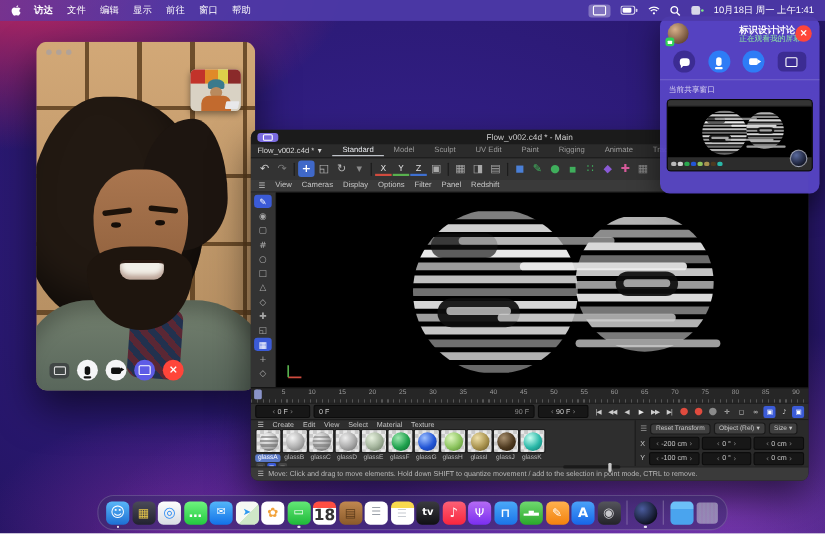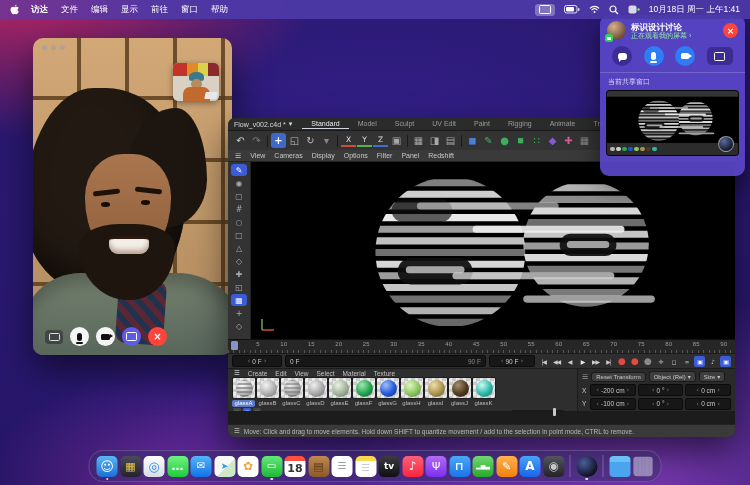--- a/index.html
+++ b/index.html
@@ -109,21 +109,21 @@
   .axis-label{width:6px;font-size:6.5px;color:#c8c8c8;}
   .coord-field{flex:1;}
   #c4d-gap{flex:1;background:#1c1c1c;}
   #statusbar{height:12px;background:#3a3a3a;display:flex;align-items:center;gap:4px;padding:0 6px;font-size:6.5px;color:#b8b8b8;flex:0 0 auto;border-top:1px solid #222;white-space:nowrap;overflow:hidden;}
   
   #share-panel{position:absolute;left:600px;top:15px;width:145px;height:161px;z-index:20;border-radius:9px;background:rgba(88,70,199,.93);color:#fff;display:flex;flex-direction:column;box-shadow:0 10px 26px rgba(0,0,0,.5);}
   #sp-header{display:flex;align-items:center;padding:6px 7px 4px;gap:5px;}
   #sp-avatar{width:19px;height:19px;border-radius:50%;background:radial-gradient(circle at 35% 30%,#d8b08a,#6a4a34 75%);position:relative;flex:0 0 auto;}
   #sp-avatar-badge{position:absolute;left:-2px;bottom:-2px;width:8px;height:8px;border-radius:2.5px;background:#2fd158;display:flex;align-items:center;justify-content:center;}
   #sp-avatar-badge i{width:4px;height:3px;background:#fff;border-radius:0.5px;display:block;}
-  #sp-titles{flex:1;min-width:0;}
+  #sp-titles{flex:1;min-width:0;margin-left:41px;}
   #sp-title{font-size:8.5px;font-weight:bold;line-height:10px;white-space:nowrap;}
   #sp-sub{font-size:7px;color:#8ee8a0;line-height:8px;white-space:nowrap;}
   #sp-close{width:15px;height:15px;border-radius:50%;background:#ff453a;display:flex;align-items:center;justify-content:center;font-size:9px;font-weight:bold;flex:0 0 auto;}
   #sp-btnrow{display:flex;align-items:center;justify-content:space-between;padding:2px 12px 6px;border-bottom:1px solid rgba(255,255,255,.18);}
   .spb{width:20px;height:20px;border-radius:50%;display:flex;align-items:center;justify-content:center;}
   .spb.dark{background:rgba(40,28,110,.55);}
   .spb.blue{background:#2e7cf6;}
   .spb.rect{width:26px;height:18px;border-radius:5px;background:rgba(40,28,110,.55);}
   .chat-shape{width:9px;height:7px;background:#fff;border-radius:3px;position:relative;}
   .chat-shape:after{content:"";position:absolute;left:1.5px;bottom:-2.5px;border-top:3px solid #fff;border-right:3.5px solid transparent;}
@@ -295,20 +295,26 @@
           <span class="cam-shape"></span>
         </div>
       <div class="ftb purple">
           <span class="disp-white"></span>
         </div>
       <div class="ftb red g">×</div>
     </div>
   </div>
 
   <div id="c4d" class="shadowed">
+    <div id="c4d-titlebar">
+      <span id="share-badge">
+          <span class="mini-display"></span>
+        </span>
+      <span id="c4d-title">Flow_v002.c4d * - Main</span>
+    </div>
     <div id="c4d-tabs">
       <span id="doc-tab">
           <span>Flow_v002.c4d *</span>
           <span class="g">▾</span>
         </span>
       <span style="display:flex;">
 
           <span class="layout-tab" style="color:#e8eaee;border-bottom:1px solid #cfd3da">Standard</span>
 
           <span class="layout-tab">Model</span>
@@ -775,21 +781,21 @@
           <span class="dock-glyph g" style="color:#f2a33c;font-size:12px">✿</span>
           <span class="dock-dot" style="opacity:0"></span>
         </span>
 
         <span class="dock-item" style="background:linear-gradient(180deg,#63e876,#1fb939)">
           <span class="dock-glyph g" style="color:#fff;font-size:10px">▭</span>
           <span class="dock-dot" style="opacity:1"></span>
         </span>
 
         <span class="dock-item" style="background:linear-gradient(180deg,#ff4e42 0 26%,#fff 26%)">
-          <span class="dock-glyph g" style="color:#333;font-size:11px;font-weight:bold;padding-top:5px">18</span>
+          <span class="dock-glyph g" style="color:#333;font-size:14px;font-weight:bold;padding-top:5px">18</span>
           <span class="dock-dot" style="opacity:0"></span>
         </span>
 
         <span class="dock-item" style="background:linear-gradient(180deg,#c08850,#8a5a2a)">
           <span class="dock-glyph g" style="color:#5a3a1a;font-size:11px">▤</span>
           <span class="dock-dot" style="opacity:0"></span>
         </span>
 
         <span class="dock-item" style="background:#fff">
           <span class="dock-glyph g" style="color:#9aa0a8;font-size:10px">☰</span>

